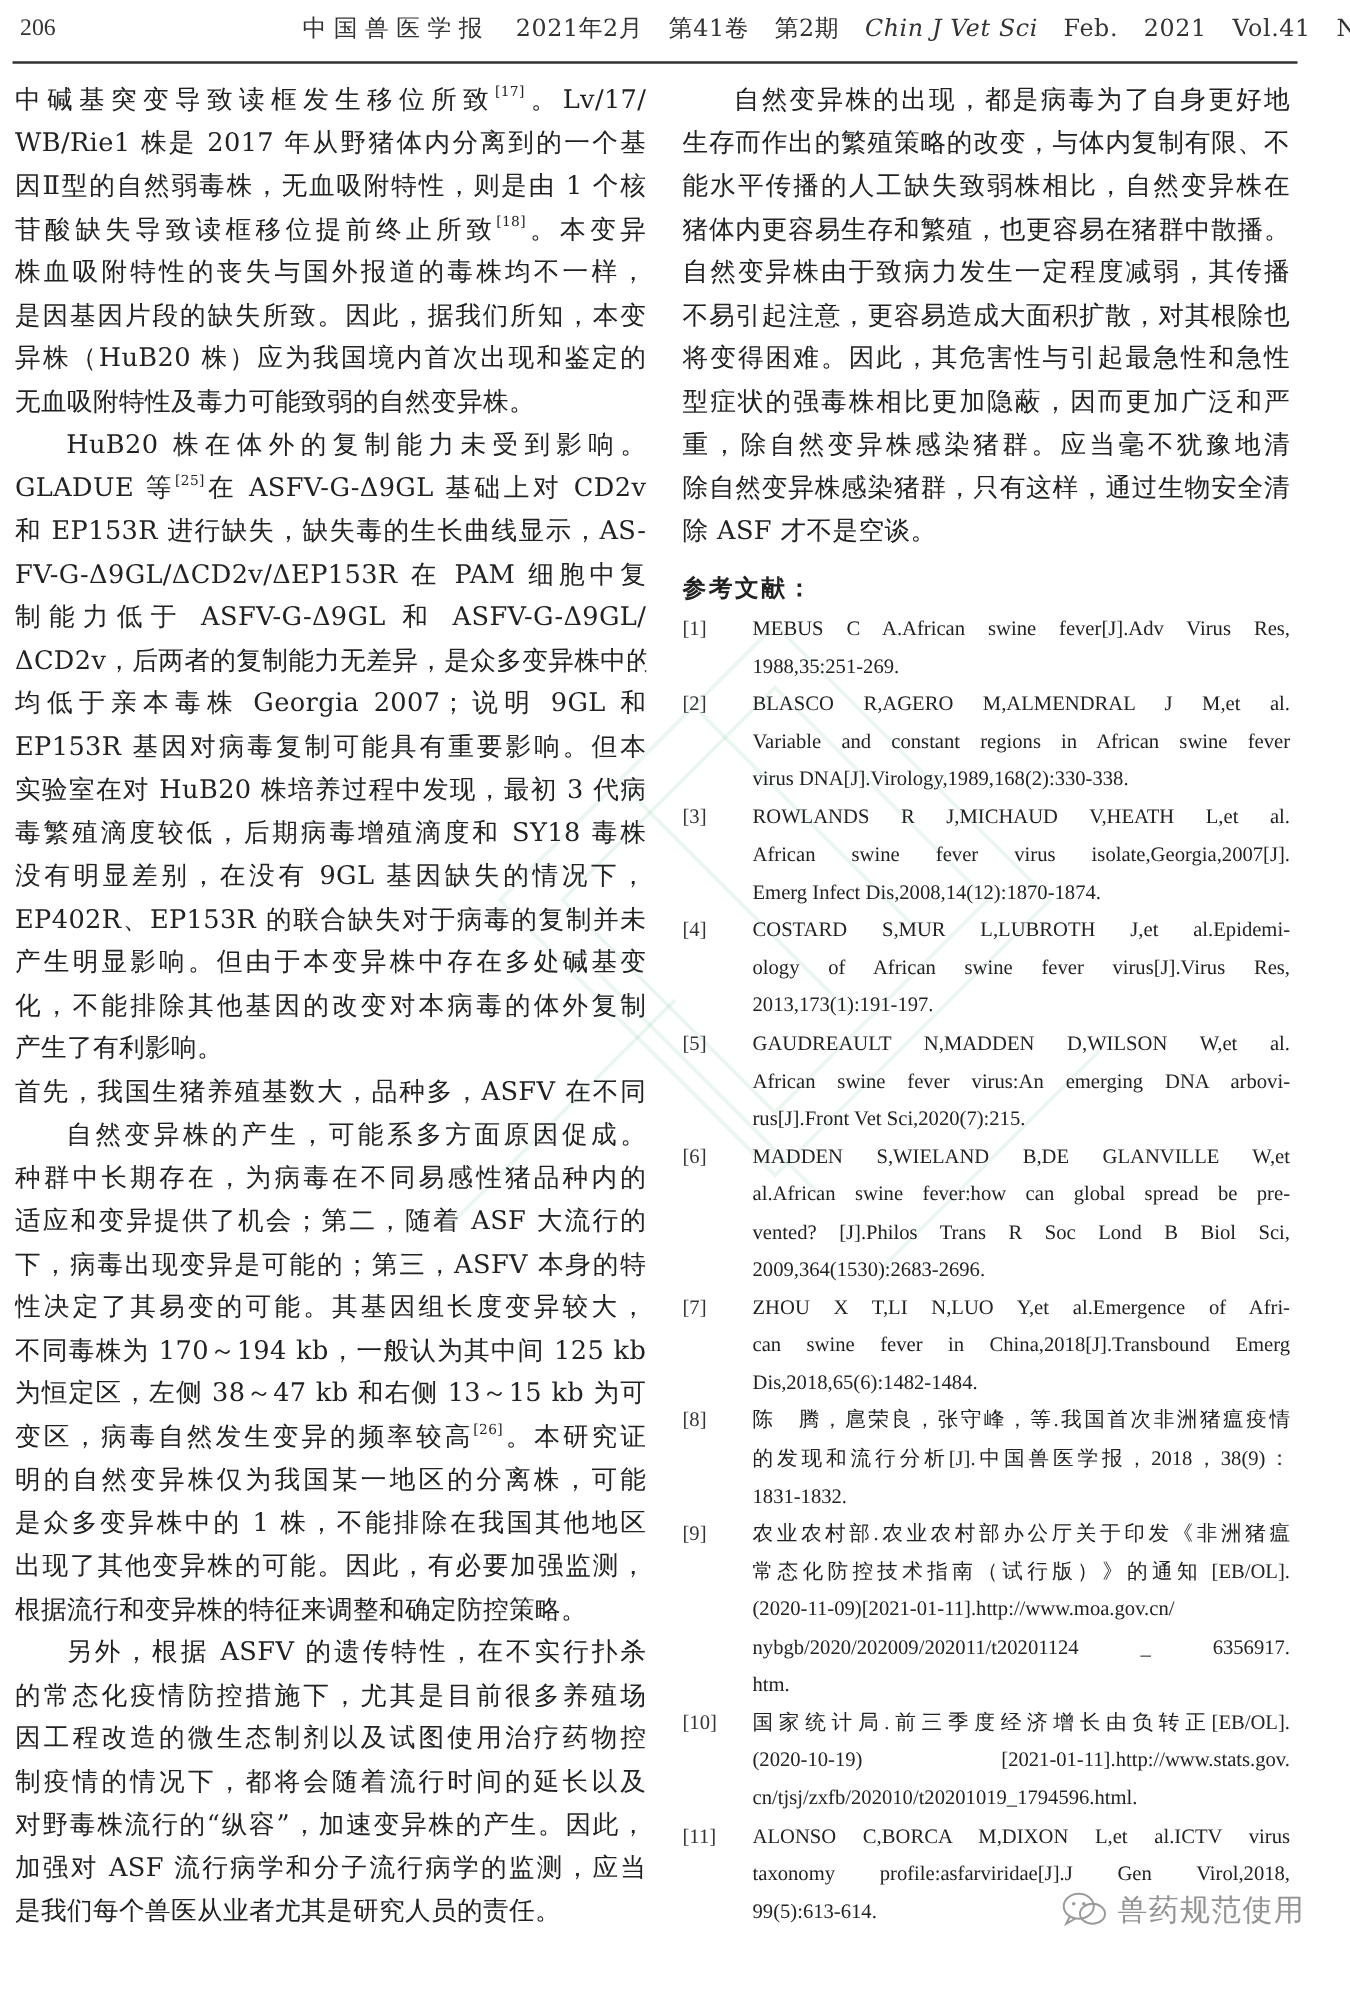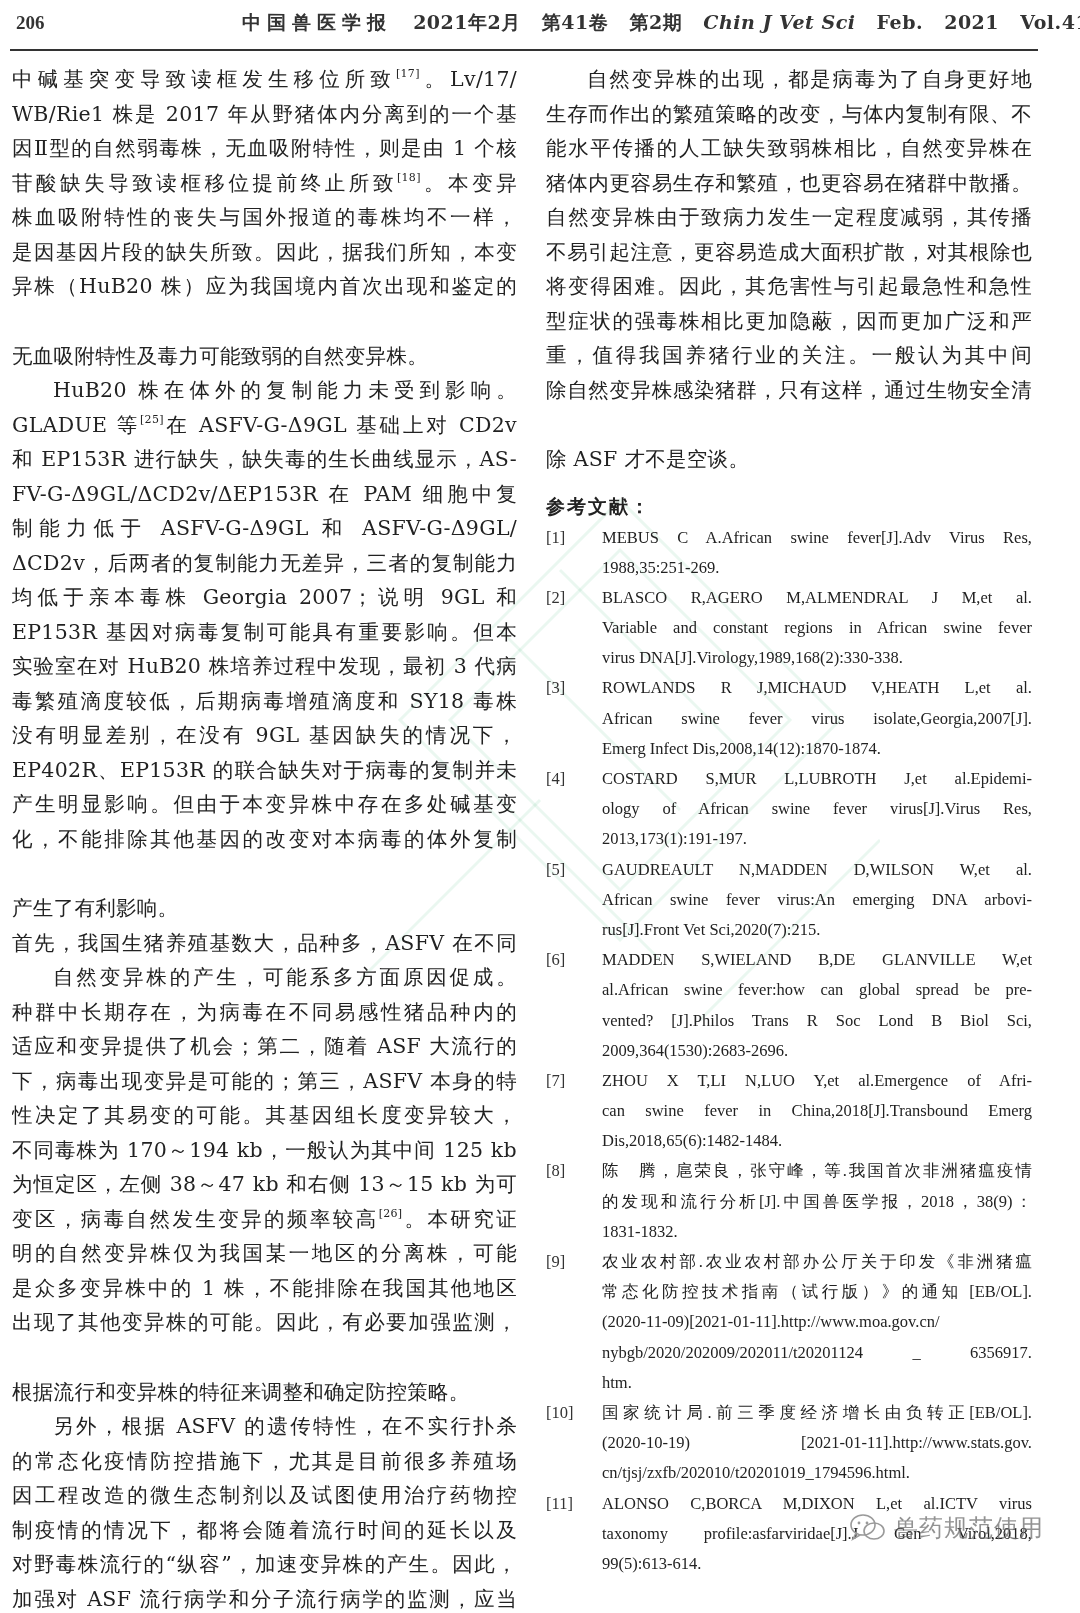--- a/index.html
+++ b/index.html
@@ -2,21 +2,21 @@
 <html><head>
 <meta charset="utf-8">
 <style>
   html, body { margin: 0; padding: 0; background: #ffffff; }
   body {
     width: 1080px; height: 1613px; position: relative; overflow: hidden;
     color: #222222;
     font-family: "DejaVu Serif", "Liberation Serif", serif;
   }
   .header {
-    position: absolute; left: 0; top: 0; width: 904px; height: 48px; font-weight: bold;
+    position: absolute; left: 0; top: 0; width: 904px; height: 48px;
   }
   .page-num {
     position: absolute; left: 16px; top: 12px; font-size: 19px; color: #333;
     font-family: "Liberation Serif", serif;
   }
   .running-head {
     position: absolute; left: 206px; top: 10px; font-size: 19px; color: #333;
     white-space: nowrap; letter-spacing: 0.5px; margin-left: 36px;
   }
   .running-head .it { font-style: italic; }
@@ -27,21 +27,21 @@
   .col {
     position: absolute; top: 62px;
   }
   .col-left { left: 12px; width: 505px; }
   .col-right { left: 546px; width: 486px; }
   .line {
     height: 34.5px; line-height: 34.5px; font-size: 20.5px;
     white-space: nowrap; text-align: justify; text-align-last: justify;
     overflow: hidden; letter-spacing: 0.3px;
   }
-  .line.last { text-align-last: left; margin-top: 35px; }
+  .line.last { text-align-last: left; }
   .line.indent { padding-left: 41px; }
   sup.cite { font-size: 11px; line-height: 0; vertical-align: 9px; }
   .refs-title {
     font-family: "DejaVu Sans", sans-serif; font-weight: bold; font-size: 19px;
     height: 34px; line-height: 34px; margin-top: 12px; letter-spacing: 2px;
   }
   .ref { position: relative; padding-left: 56px; }
   .ref-num {
     position: absolute; left: 0; top: 0; font-size: 16.5px; line-height: 30.2px; color: #333;
     font-family: "Liberation Serif", serif;
@@ -102,21 +102,21 @@
     <div class="line"><span>苷酸缺失导致读框移位提前终止所致</span><sup class="cite">[18]</sup><span>。本变异</span></div>
     <div class="line"><span>株血吸附特性的丧失与国外报道的毒株均不一样，</span></div>
     <div class="line"><span>是因基因片段的缺失所致。因此，据我们所知，本变</span></div>
     <div class="line"><span>异株（HuB20 株）应为我国境内首次出现和鉴定的</span></div>
     <div class="line last"><span>无血吸附特性及毒力可能致弱的自然变异株。</span></div>
     <div class="line indent"><span>HuB20 株在体外的复制能力未受到影响。</span></div>
     <div class="line"><span>GLADUE 等</span><sup class="cite">[25]</sup><span>在 ASFV-G-Δ9GL 基础上对 CD2v</span></div>
     <div class="line"><span>和 EP153R 进行缺失，缺失毒的生长曲线显示，AS-</span></div>
     <div class="line"><span>FV-G-Δ9GL/ΔCD2v/ΔEP153R 在 PAM 细胞中复</span></div>
     <div class="line"><span>制能力低于 ASFV-G-Δ9GL 和 ASFV-G-Δ9GL/</span></div>
-    <div class="line"><span>ΔCD2v，后两者的复制能力无差异，三者的复制能力</span></div>
+    <div class="line"><span>ΔCD2v，后两者的复制能力无差异，是众多变异株中的</span></div>
     <div class="line"><span>均低于亲本毒株 Georgia 2007；说明 9GL 和</span></div>
     <div class="line"><span>EP153R 基因对病毒复制可能具有重要影响。但本</span></div>
     <div class="line"><span>实验室在对 HuB20 株培养过程中发现，最初 3 代病</span></div>
     <div class="line"><span>毒繁殖滴度较低，后期病毒增殖滴度和 SY18 毒株</span></div>
     <div class="line"><span>没有明显差别，在没有 9GL 基因缺失的情况下，</span></div>
     <div class="line"><span>EP402R、EP153R 的联合缺失对于病毒的复制并未</span></div>
     <div class="line"><span>产生明显影响。但由于本变异株中存在多处碱基变</span></div>
     <div class="line"><span>化，不能排除其他基因的改变对本病毒的体外复制</span></div>
     <div class="line last"><span>产生了有利影响。</span></div>
     <div class="line"><span>首先，我国生猪养殖基数大，品种多，ASFV 在不同</span></div>
@@ -144,21 +144,21 @@
 <div class="col col-right">
   <div id="right-body">
       <div class="line indent"><span>自然变异株的出现，都是病毒为了自身更好地</span></div>
       <div class="line"><span>生存而作出的繁殖策略的改变，与体内复制有限、不</span></div>
       <div class="line"><span>能水平传播的人工缺失致弱株相比，自然变异株在</span></div>
       <div class="line"><span>猪体内更容易生存和繁殖，也更容易在猪群中散播。</span></div>
       <div class="line"><span>自然变异株由于致病力发生一定程度减弱，其传播</span></div>
       <div class="line"><span>不易引起注意，更容易造成大面积扩散，对其根除也</span></div>
       <div class="line"><span>将变得困难。因此，其危害性与引起最急性和急性</span></div>
       <div class="line"><span>型症状的强毒株相比更加隐蔽，因而更加广泛和严</span></div>
-      <div class="line"><span>重，值得我国养猪行业的关注。一般认为其中间</span></div>
+      <div class="line"><span>重，除自然变异株感染猪群。应当毫不犹豫地清</span></div>
       <div class="line"><span>除自然变异株感染猪群，只有这样，通过生物安全清</span></div>
       <div class="line last"><span>除 ASF 才不是空谈。</span></div>
     </div>
   <div class="refs-title">参考文献：</div>
   <div id="refs">
       <div class="ref">
         <span class="ref-num">[1]</span>
         <div class="ref-line">MEBUS C A.African swine fever[J].Adv Virus Res,</div>
         <div class="ref-line last">1988,35:251-269.</div>
       </div>

